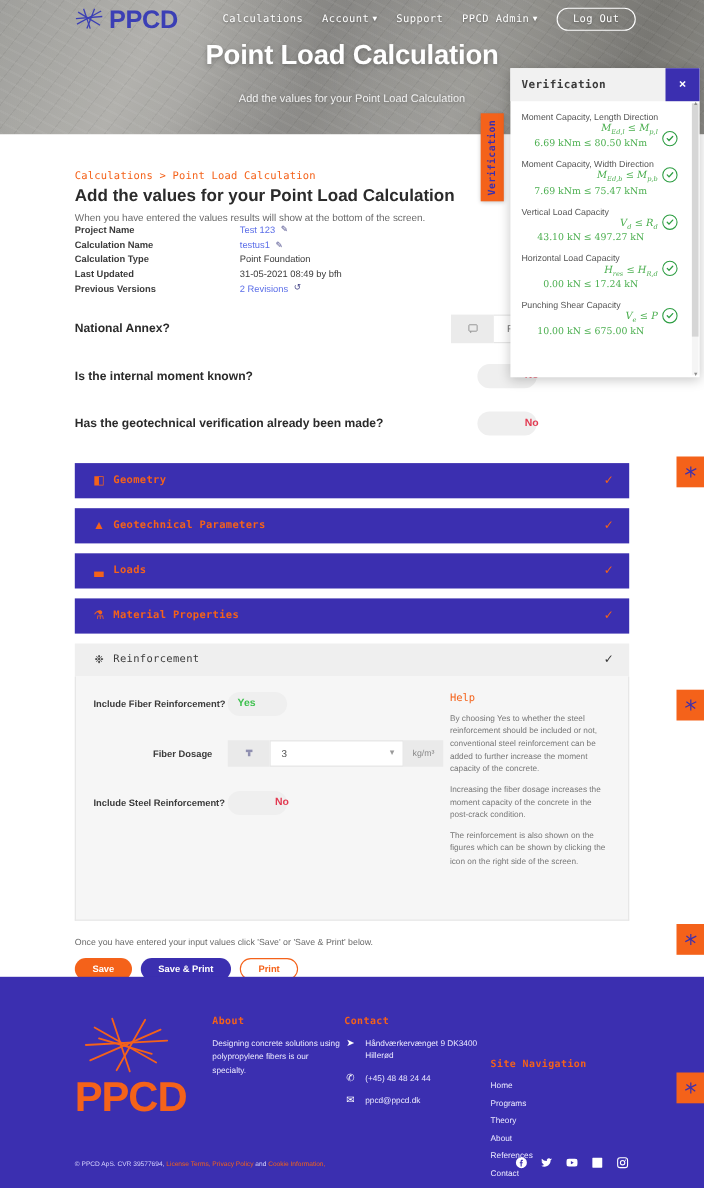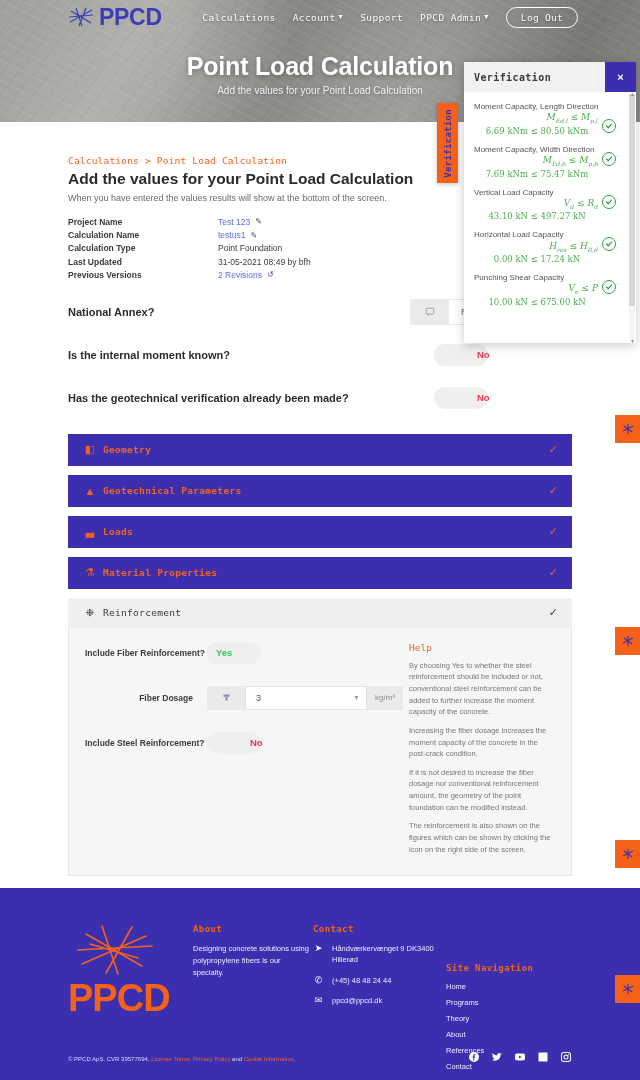--- a/index.html
+++ b/index.html
@@ -49,21 +49,21 @@
     text-shadow: 0 1px 2px rgba(0,0,0,0.35);
     display: flex; align-items: center; gap: 3px;
   }
   .caret { font-size: 7px; }
   .logout {
     border: 1px solid #ffffff; border-radius: 14px; padding: 4px 14px;
     color: #fff; font-size: 9.5px; font-family: "DejaVu Sans Mono", monospace;
     letter-spacing: 0.3px; text-shadow: 0 1px 2px rgba(0,0,0,0.35);
   }
   .hero-title {
-    position: absolute; top: 52px; left: 0; right: 0; text-align: center;
+    position: absolute; top: 36px; left: 0; right: 0; text-align: center;
     font-size: 25px; font-weight: 700; color: #ffffff; letter-spacing: -0.2px;
     text-shadow: 0 2px 5px rgba(0,0,0,0.28); z-index: 3;
   }
   .hero-sub {
     position: absolute; top: 85px; left: 0; right: 0; text-align: center;
     font-size: 10px; color: #f2f2f2; text-shadow: 0 1px 3px rgba(0,0,0,0.3); z-index: 3;
   }
 
   
   .ver-tab {
@@ -133,21 +133,21 @@
 
   
   .main { padding: 0 68px; position: relative; }
   .breadcrumb {
     margin-top: 33px; font-family: "DejaVu Sans Mono", monospace;
     font-size: 9.5px; color: #f4621a; letter-spacing: 0.2px;
   }
   .page-title { margin-top: 4px; font-size: 15.5px; font-weight: 700; color: #2b2b2b; }
   .page-desc { margin-top: 5px; font-size: 9px; color: #6a6a6a; }
 
-  .meta { margin-top: 13px; }
+  .meta { }
   .meta-row { display: flex; font-size: 8.5px; line-height: 1.55; }
   .meta-key { width: 150px; font-weight: 700; color: #3b3b3b; }
   .meta-val { color: #3b3b3b; display: flex; align-items: center; gap: 5px; }
   .meta-val.link { color: #5b6ee8; }
   .meta-val .ic { color: #4a4a8a; font-size: 8px; }
 
   .qrow { display: flex; align-items: center; margin-top: 17px; min-height: 26px; }
   .qlabel { font-size: 11px; font-weight: 700; color: #2b2b2b; flex: 1 1 auto; }
   .annex-ctl { display: flex; align-items: stretch; height: 26px; }
   .annex-ico {
@@ -566,21 +566,20 @@
           <div class="knob no"></div>
           <div class="tt">No</div>
         </div>
       </div>
     </div>
 
     <div class="rright">
       <div class="help-h mono">Help</div>
       <div class="help-p">By choosing Yes to whether the steel reinforcement should be included or not, conventional steel reinforcement can be added to further increase the moment capacity of the concrete.</div>
       <div class="help-p">Increasing the fiber dosage increases the moment capacity of the concrete in the post-crack condition.</div>
-      <div class="help-p">If it is not desired to increase the fiber dosage nor conventional reinforcement amount, the geometry of the point foundation can be modified instead.</div>
       <div class="help-p">The reinforcement is also shown on the figures which can be shown by clicking the icon on the right side of the screen.</div>
     </div>
   </div>
 
   <div class="savenote">Once you have entered your input values click 'Save' or 'Save &amp; Print' below.</div>
   <div class="btns">
     <div class="btn save">Save</div>
     <div class="btn saveprint">Save &amp; Print</div>
     <div class="btn print">Print</div>
   </div>

